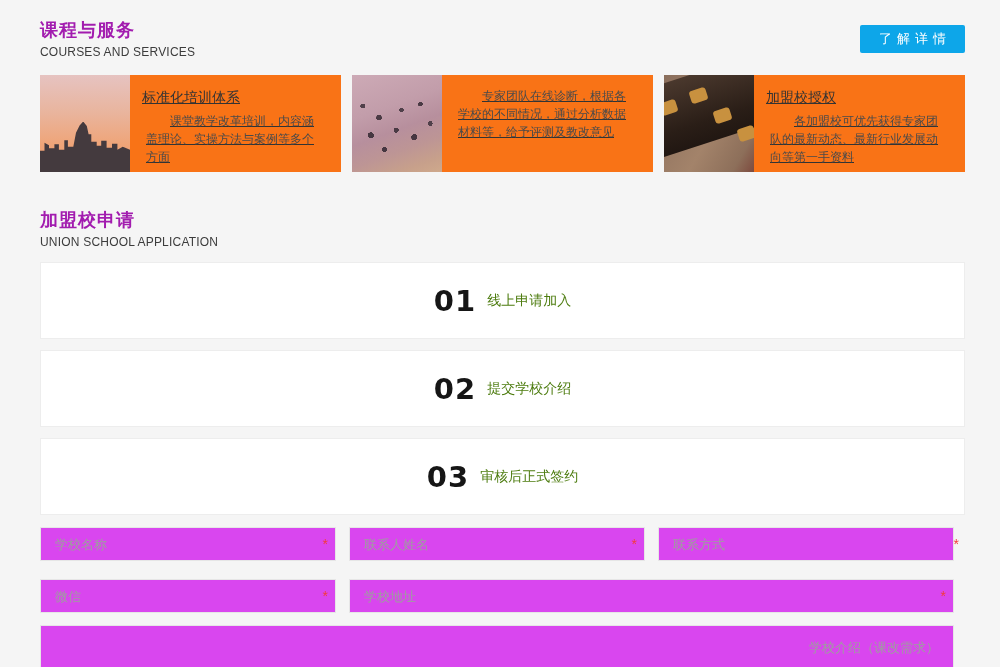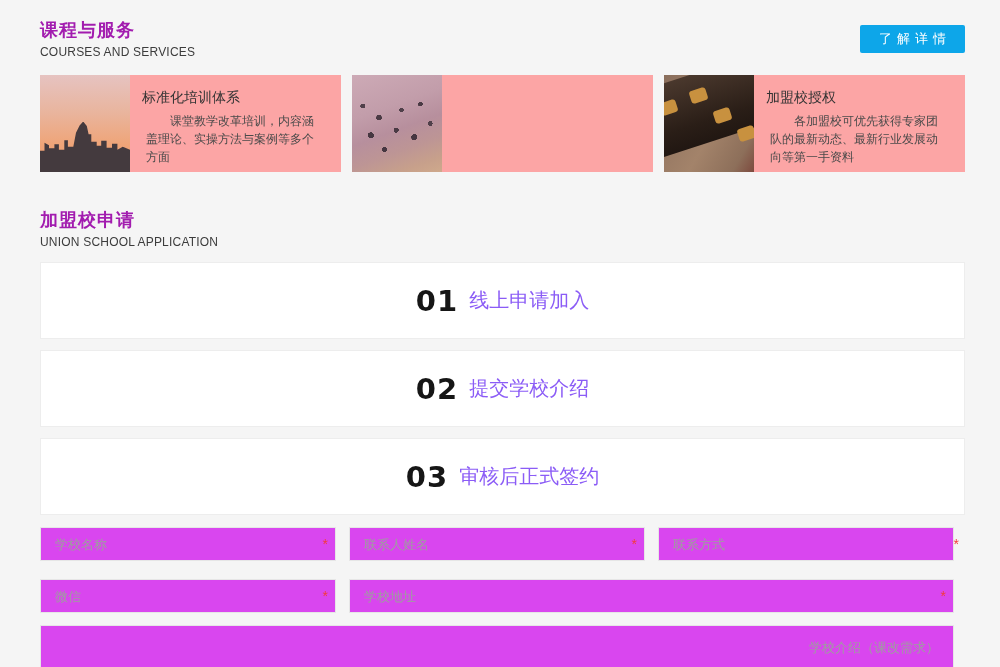--- a/index.html
+++ b/index.html
@@ -19,21 +19,21 @@
   .sec-sub { font-size:12px; color:#3c3c3c; margin-top:3px; letter-spacing:.2px; }
   .learn-more {
     background:var(--accent); color:#fff; border:none; cursor:pointer;
     height:28px; min-width:98px; padding:0 14px;
     font-size:13px; letter-spacing:5px; text-indent:5px; border-radius:2px;
     font-family:inherit;
   }
 
   
   .cards { display:grid; grid-template-columns:repeat(3,1fr); gap:11px; margin-top:16px; }
-  .card { background:#fca5a5; height:97px; display:flex; overflow:hidden; }
+  .card { background:#f97316; height:97px; display:flex; overflow:hidden;text-decoration:underline; }
   .card-img { width:90px; height:97px; flex:0 0 90px; position:relative; overflow:hidden; }
   .card-body { padding:8px 12px 0 12px; overflow:hidden; flex:1; }
   .card-title { font-size:14px; font-weight:500; color:#333; margin:6px 0 5px; }
   .card-desc { font-size:12px; color:#4a4a4a; line-height:1.5; text-indent:2em; margin:4px; }
 
   
   .img-city { background:linear-gradient(180deg,#e6c3c1 0%,#e9b49c 40%,#efa478 72%,#ec9d72 100%); }
   .img-city .skyline {
     position:absolute; left:0; right:0; bottom:0; height:52%; background:#443a3e;
     clip-path:polygon(0 58%,5% 58%,5% 42%,10% 47%,10% 53%,16% 53%,16% 45%,21% 45%,21% 56%,27% 56%,27% 37%,31% 37%,31% 50%,37% 50%,40% 22%,44% 8%,48% 0,52% 9%,54% 25%,57% 25%,57% 40%,63% 40%,63% 48%,68% 48%,68% 38%,74% 38%,74% 52%,80% 52%,80% 44%,86% 44%,86% 56%,92% 50%,100% 56%,100% 100%,0 100%);
@@ -69,21 +69,21 @@
   .img-film .h4 { left:74px; top:52px; }
 
   
   .app-head { margin-top:36px; }
   .steps { display:grid; grid-template-columns:repeat(1,1fr); gap:11px; margin-top:13px; }
   .step {
     background:#fff; border:1px solid #ededed; height:77px;
     display:flex; align-items:center; justify-content:center;
   }
   .step-num { font-size:29px; font-weight:800; color:#161616; letter-spacing:1px; margin-right:11px; font-family:"DejaVu Sans",sans-serif; }
-  .step-label { font-size:20px; color:#8b5cf6; }
+  .step-label { font-size:14px; color:#4d7c0f; }
 
   
   .form-area { width:914px; }
   .form-row { display:grid; grid-template-columns:repeat(3,1fr); gap:13px; margin-top:12px; }
   .form-row.second { margin-top:18px; }
   .form-row.area { grid-template-columns:1fr; margin-top:12px; }
   .span2 { grid-column:span 2; }
   .field { position:relative; }
   .txt {
     width:100%; height:34px; border:1px solid #e6e6e6; background:#d946ef;
@@ -124,20 +124,21 @@
           <div class="skyline"></div>
         </div>
       <div class="card-body">
         <div class="card-title">标准化培训体系</div>
         <p class="card-desc">课堂教学改革培训，内容涵盖理论、实操方法与案例等多个方面</p>
       </div>
     </div>
     <div class="card">
       <div class="card-img img-desert"></div>
       <div class="card-body">
+        <p class="card-desc">专家团队在线诊断，根据各学校的不同情况，通过分析数据材料等，给予评测及教改意见</p>
       </div>
     </div>
     <div class="card">
       <div class="card-img img-film">
         <div class="band"></div>
         <div class="hole h1"></div>
         <div class="hole h2"></div>
         <div class="hole h3"></div>
         <div class="hole h4"></div>
       </div>

